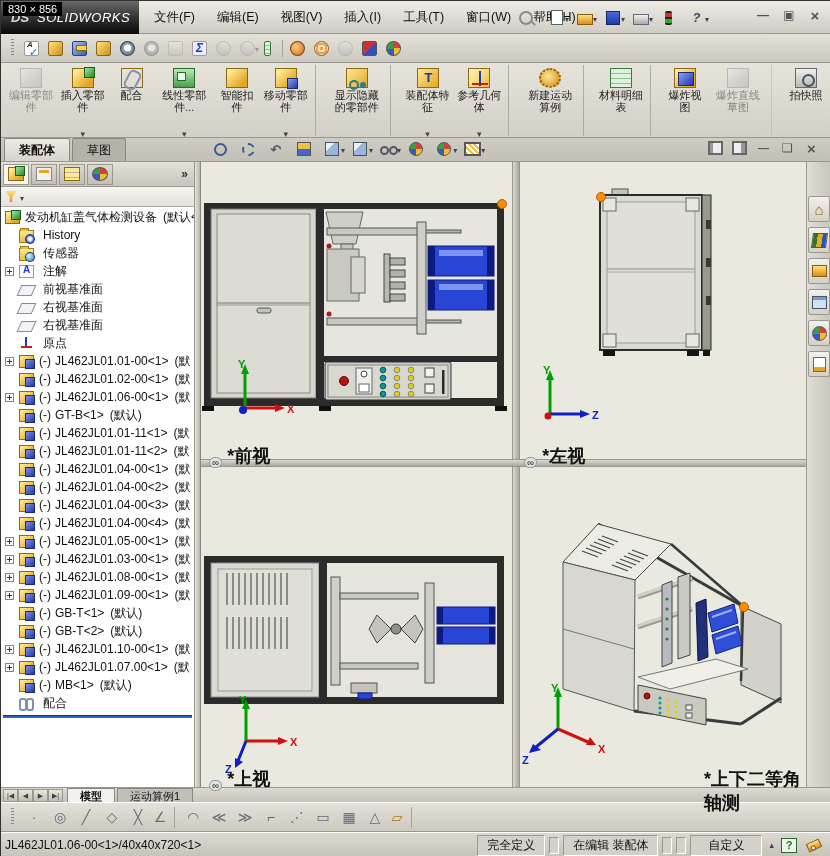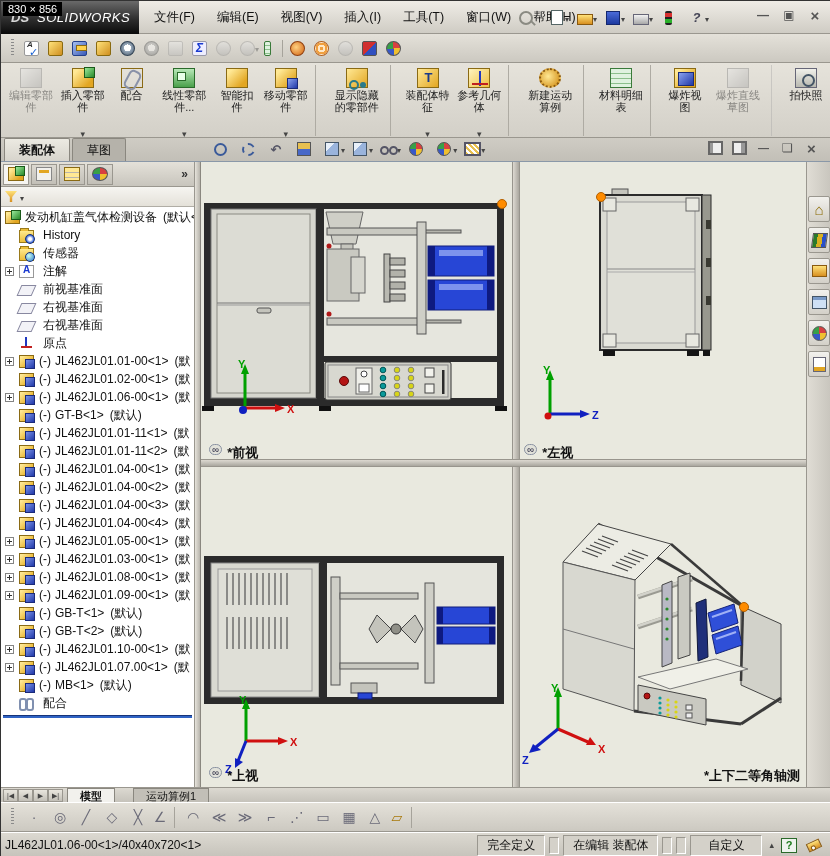--- a/index.html
+++ b/index.html
@@ -156,21 +156,21 @@
 
   
   .viewport{position:absolute;left:200px;top:0;width:605px;height:625px;background:#e9e9df}
   .vsplit{position:absolute;left:311px;top:0;width:8px;height:625px;background:linear-gradient(90deg,#ddd9d1,#aaa79f);border-left:1px solid #98958d;border-right:1px solid #98958d;z-index:3}
   .hsplit{position:absolute;left:0;top:297px;width:605px;height:8px;background:linear-gradient(#ddd9d1,#aaa79f);border-top:1px solid #98958d;border-bottom:1px solid #98958d;z-index:3}
   .vq{position:absolute;overflow:hidden}
   .q-front{left:0;top:0;width:311px;height:297px}
   .q-left{left:319px;top:0;width:286px;height:297px}
   .q-top{left:0;top:305px;width:311px;height:320px}
   .q-iso{left:319px;top:305px;width:286px;height:320px}
-  .vlabel{position:absolute;display:flex;align-items:flex-start;gap:5px;font-size:13px;font-weight:bold;color:#111;z-index:4}
+  .vlabel{position:absolute;display:flex;align-items:flex-end;gap:5px;font-size:18px;font-weight:bold;color:#111;z-index:4}
   .linkicon{font-size:10px;line-height:9px;color:#556;border:1px solid #8a92a2;border-radius:6px;padding:0 2px;background:#e2e2da}
   .linkicon::before{content:"∞"}
   .lab-front{left:8px;top:282px}
   .lab-left{left:323px;top:282px}
   .lab-top{left:8px;top:605px}
   .lab-iso{left:503px;top:605px}
 
   
   .taskpane{position:absolute;left:805px;top:0;width:25px;height:625px;background:linear-gradient(90deg,#e0ddd5,#c8c5bd);border-left:1px solid #9a978f;display:flex;flex-direction:column;align-items:center;padding-top:34px;gap:5px}
   .tpbtn{width:22px;height:26px;background:linear-gradient(#f2f1ed,#d3d0c8);border:1px solid #9a978f;border-radius:2px;display:flex;align-items:center;justify-content:center}
@@ -179,21 +179,21 @@
   .tpi.design-library::before{content:"";width:13px;height:13px;background:linear-gradient(90deg,#2a7a2a 0 4px,#d8b020 4px 9px,#2a50c8 9px);border:1px solid #555;transform:skewX(-8deg)}
   .tpi.file-explorer::before{content:"";width:14px;height:10px;background:linear-gradient(#ffe27a,#d89020);border:1px solid #8a5a10}
   .tpi.view-palette::before{content:"";width:14px;height:11px;background:#cfe0f4;border:1px solid #456;box-shadow:inset 0 3px 0 #7a9ac8}
   .tpi.appearances::before{content:"";width:13px;height:13px;border-radius:50%;background:conic-gradient(#d84040 0 90deg,#f0c030 0 180deg,#3858c8 0 270deg,#38a048 0);border:1px solid #555}
   .tpi.custom-properties::before{content:"";width:11px;height:13px;background:#fff;border:1px solid #667;box-shadow:inset 0 -4px 0 #e2a622}
 
   
   .bottombar{position:absolute;left:0;top:786px;width:830px;height:15px;background:linear-gradient(#dcd9d1,#c6c3bb);border-top:1px solid #9a978f;display:flex;align-items:flex-end}
   .navbtns{display:flex;margin:0 4px 0 2px}
   .navbtn{width:15px;height:13px;background:linear-gradient(#e8e5dd,#c2bfb7);border:1px solid #9a978f;font-size:7px;display:flex;align-items:center;justify-content:center;color:#444}
-  .btab{padding:0 12px;height:14px;line-height:14px;font-size:11px;border:1px solid #8a877f;border-bottom:none;background:#c2bfb7;margin-right:18px}
+  .btab{padding:0 12px;height:14px;line-height:14px;font-size:11px;border:1px solid #8a877f;border-bottom:none;background:#c2bfb7;margin-right:2px}
   .btab.active{background:#f2f1ed;font-weight:bold}
   .sketchbar{position:absolute;left:0;top:801px;width:830px;height:30px;background:linear-gradient(#e4e1d9,#ccc9c1);border-top:1px solid #fff;border-bottom:1px solid #9a978f;display:flex;align-items:center;padding-left:10px;gap:4px}
   .ski{width:22px;height:21px;display:flex;align-items:center;justify-content:center;font-size:14px;color:#6a6a78}
   .ski.sep{border-right:1px solid #a6a39b;padding-right:7px;margin-right:3px}
   .ski.gold{color:#a8780a;font-weight:bold}
 
   
   .statusbar{position:absolute;left:0;top:831px;width:830px;height:25px;background:linear-gradient(#dcd9d1,#c6c3bb);border-top:1px solid #fff;display:flex;align-items:center;padding:0 4px;font-size:12px}
   .smsg{flex:none;}
   .scells{margin-left:auto;display:flex;align-items:center;gap:4px}

